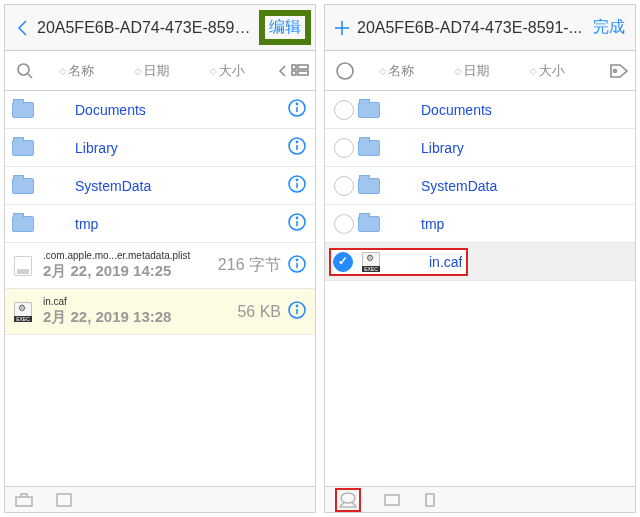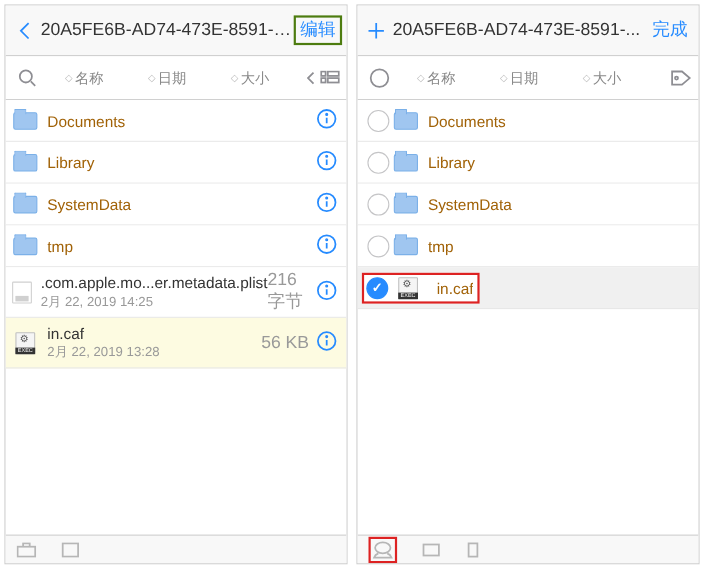--- a/index.html
+++ b/index.html
@@ -44,21 +44,21 @@
     text-overflow: ellipsis;
     padding: 0 2px;
   }
   .title-action {
     color: #268bff;
     font-size: 16px;
     padding: 2px 6px;
     cursor: pointer;
   }
   .edit-highlight {
-    border: 2px solid #4d7c0f;
+    border: 6px solid #4d7c0f;
     padding: 1px 4px;
   }
   .sortbar {
     display: flex;
     align-items: center;
     height: 40px;
     border-bottom: 1px solid #d0d0d0;
     padding: 0 6px;
   }
   .sort-left {
@@ -178,24 +178,24 @@
     content: "EXEC";
     position: absolute;
     bottom: -1px; left: -1px;
     width: 18px;
     font-size: 5px;
     background: #333;
     color: #fff;
     text-align: center;
     line-height: 6px;
   }
-  .row-name { flex: 1; color: #a16207; white-space: nowrap; overflow: hidden; text-overflow: ellipsis; }
+  .row-name { flex: 1; color: #1d4ed8; white-space: nowrap; overflow: hidden; text-overflow: ellipsis; margin-left: 32px; }
   .row-sub { flex: 1; display: flex; flex-direction: column; justify-content: center; }
-  .row-sub .name { color: #333; font-size: 14px; }
-  .row-sub .meta { color: #999; font-size: 12px; margin-top: 1px; }
+  .row-sub .name { color: #333; font-size: 10px; }
+  .row-sub .meta { color: #999; font-size: 15px; margin-top: 1px; font-weight: bold; }
   .row-size { font-size: 16px; color: #999; margin-right: 6px; }
   .row-info {
     color: #268bff;
   }
   .row.highlighted { background: #fdfbe1; }
   .row.detail { height: 46px; }
   .row.selected-row {
     background: #f0f0f0;
   }
   .select-highlight {

